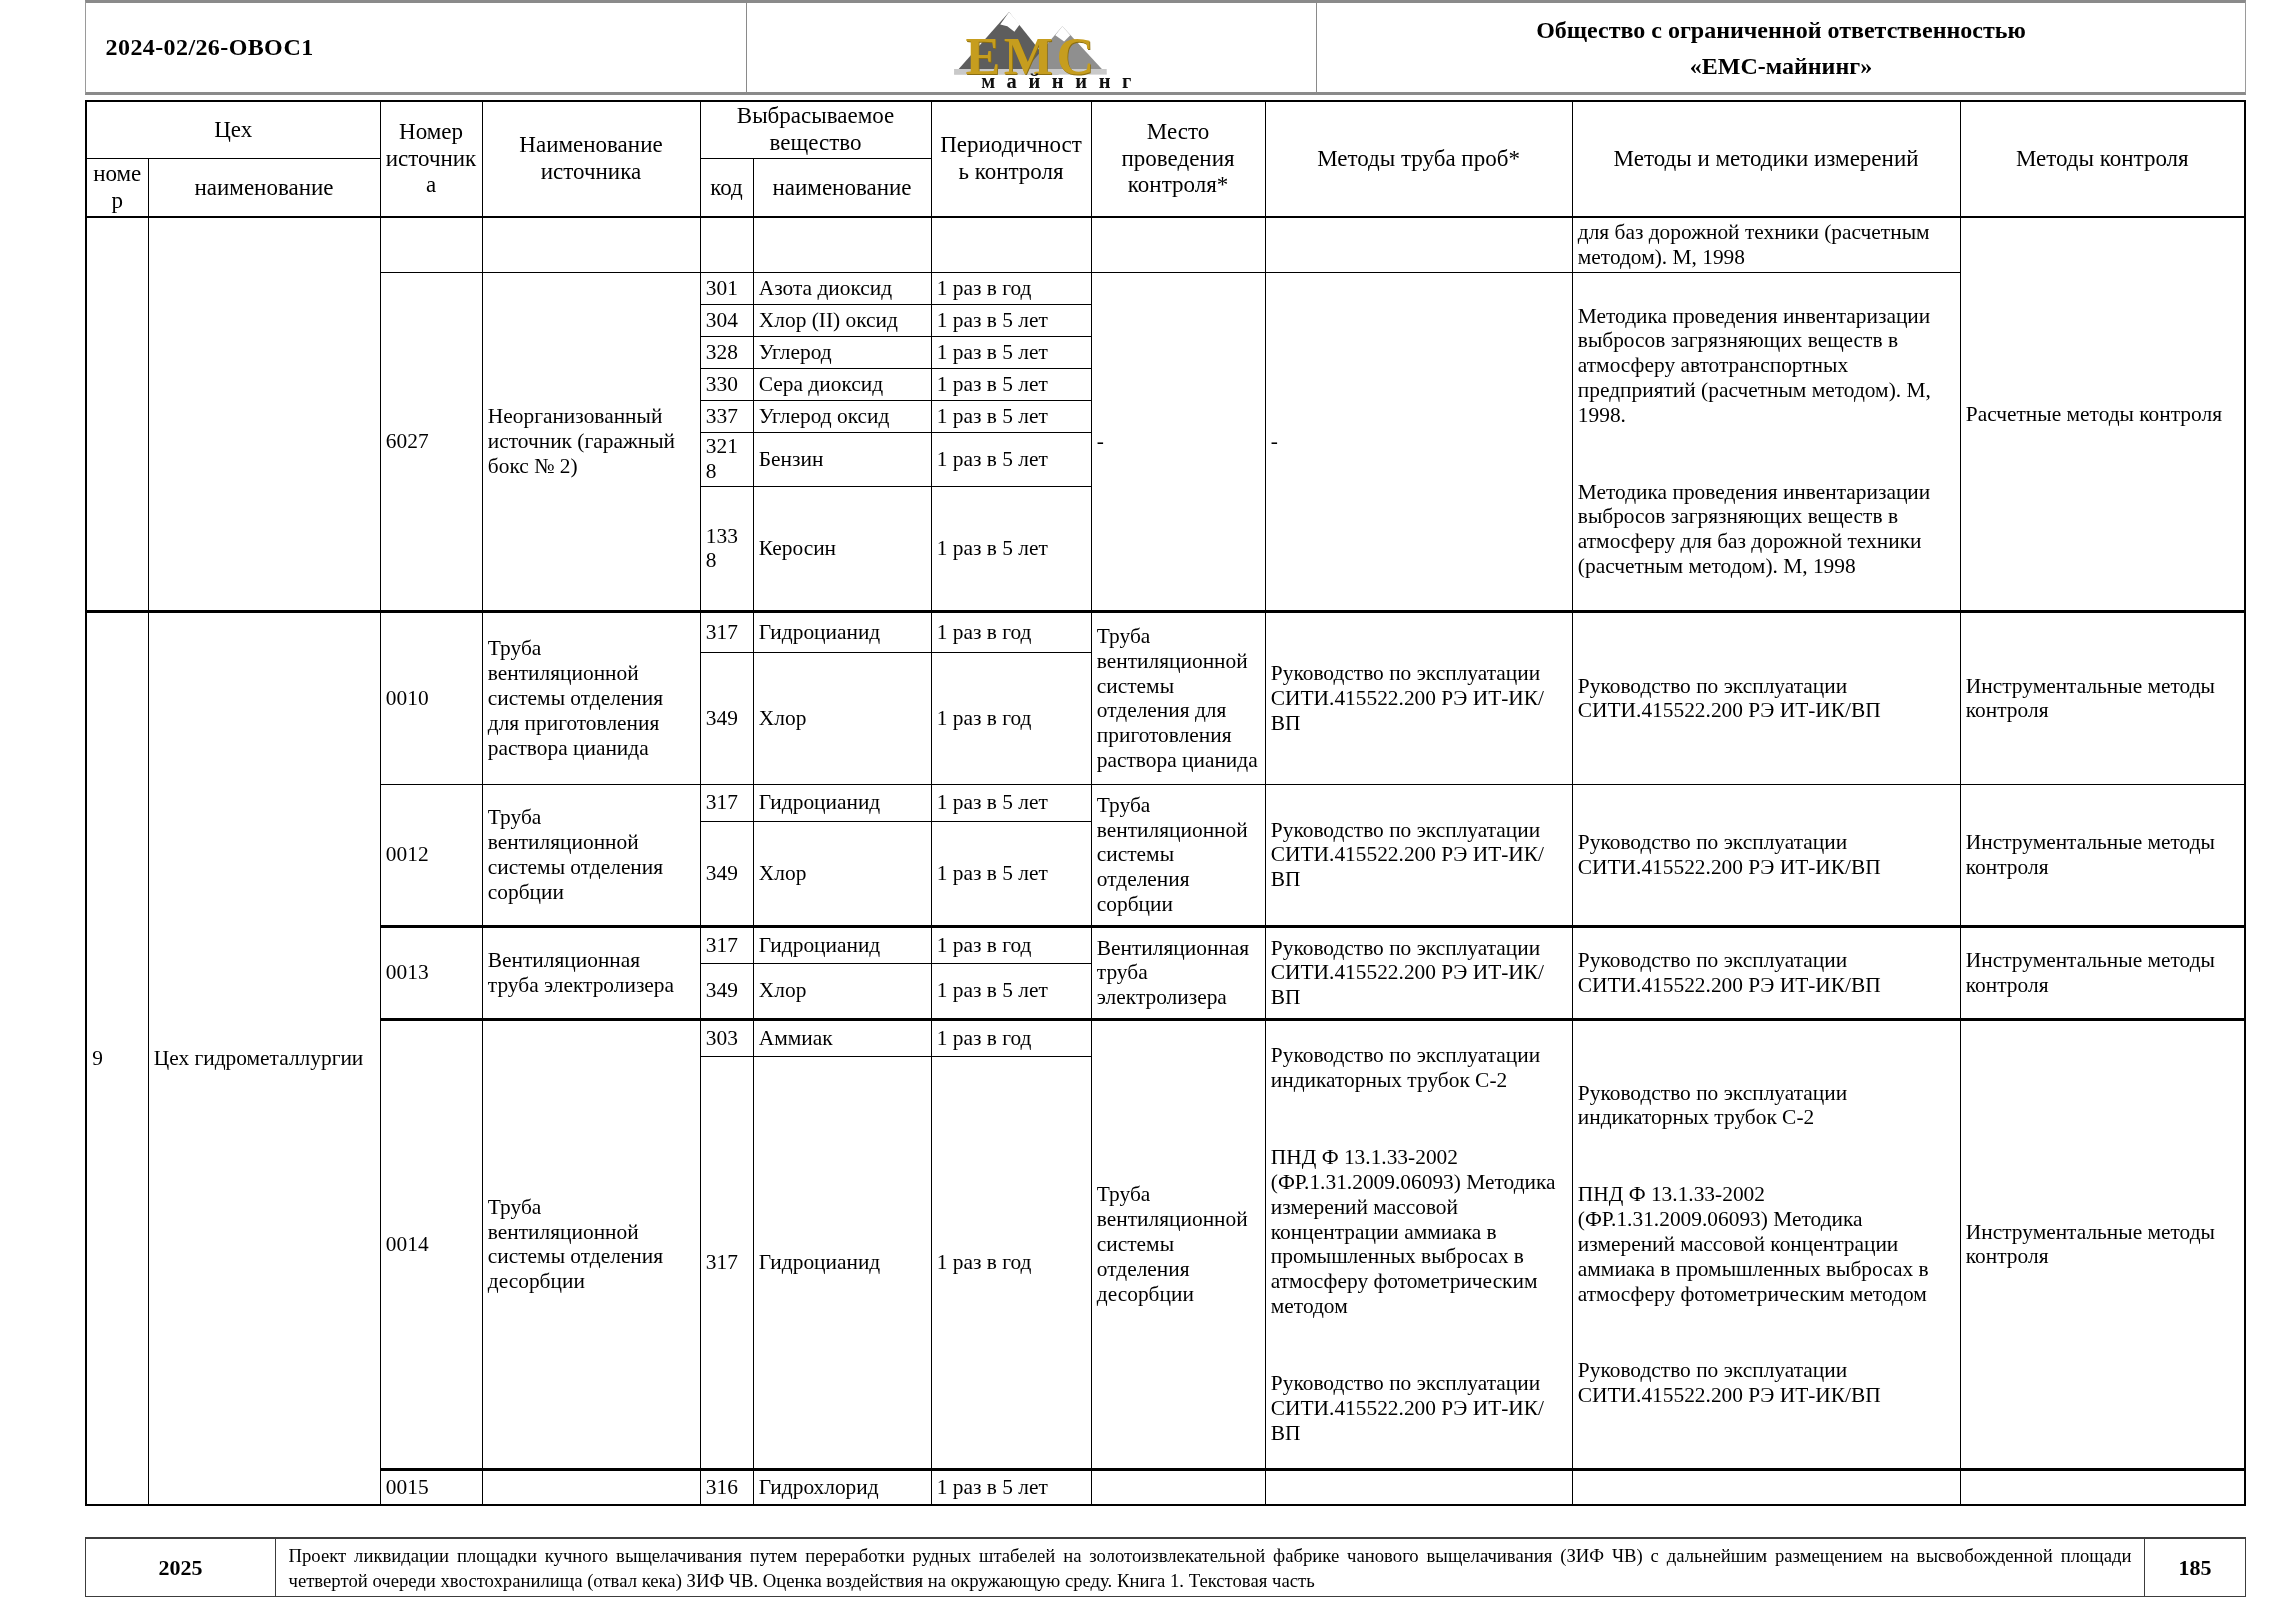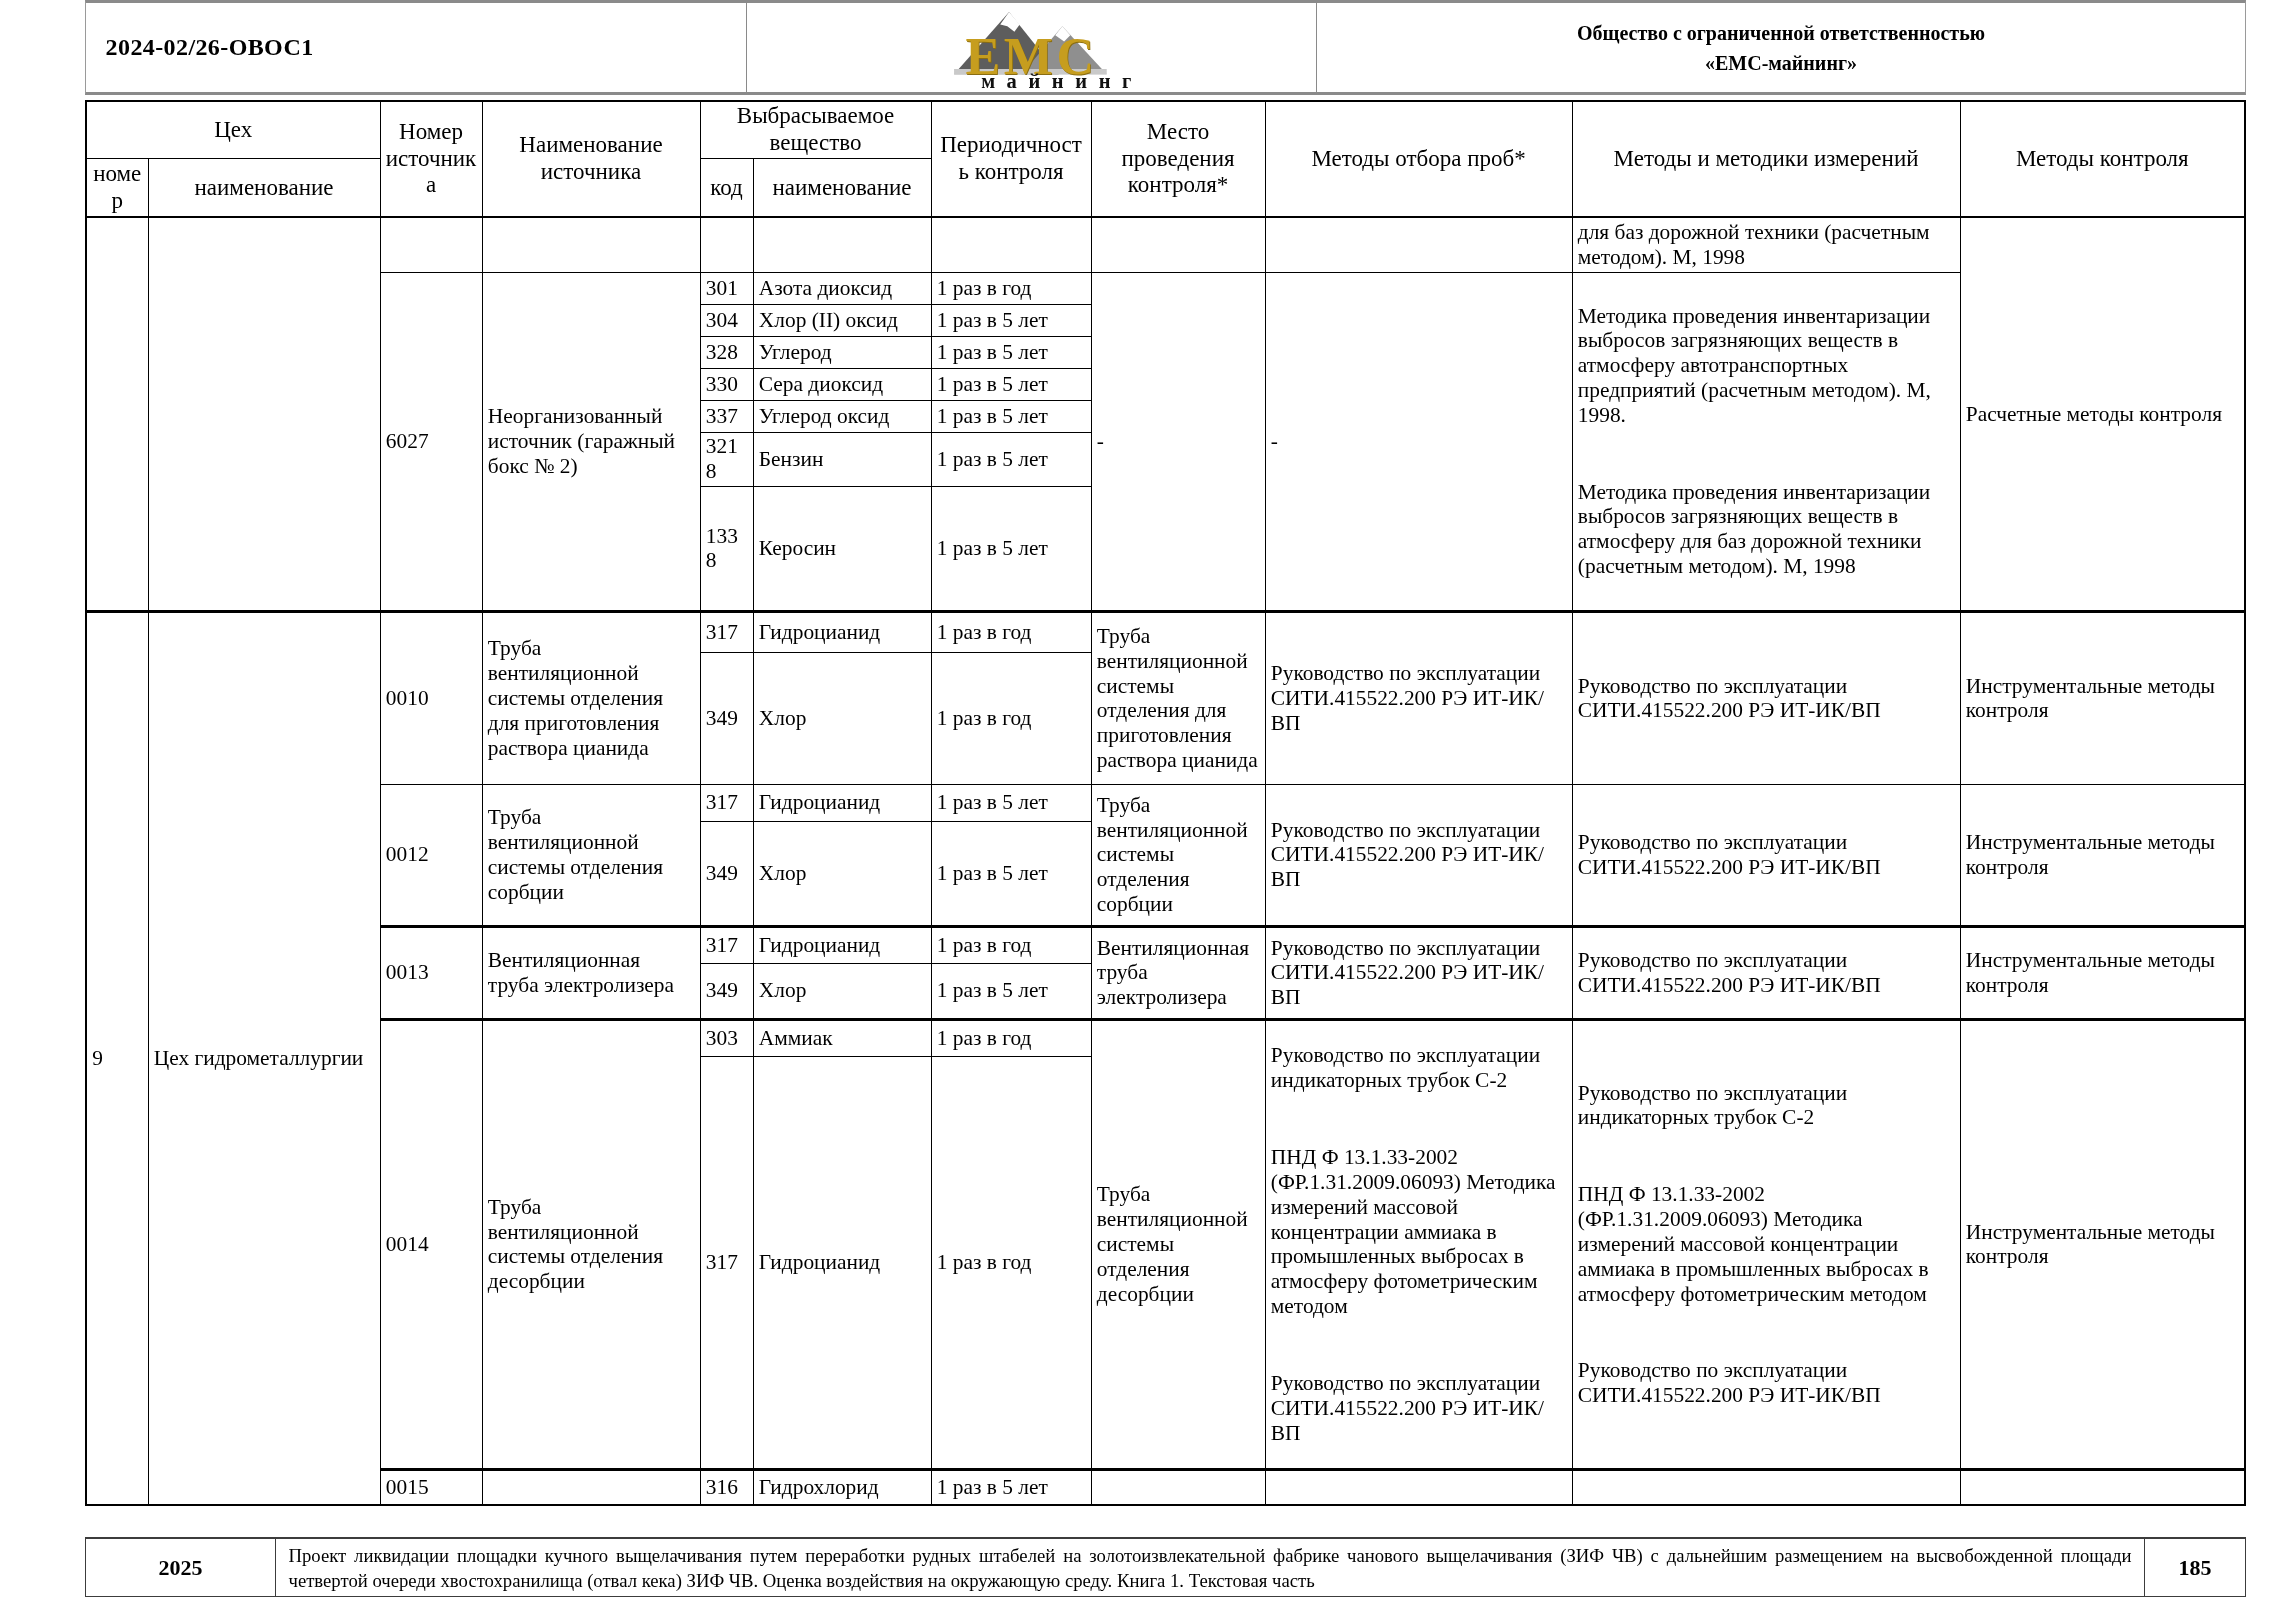--- a/index.html
+++ b/index.html
@@ -19,21 +19,21 @@
     border-bottom:3.6px solid #8a8a8a;
     border-left:1.8px solid #9a9a9a;
     border-right:1.8px solid #9a9a9a;
     display:flex; align-items:stretch;
   }
   .band-cell { display:flex; align-items:center; }
   .band-left  { width:661px; border-right:1.8px solid #8a8a8a; padding-left:19.6px; box-sizing:border-box; }
   .band-mid   { width:570px; border-right:1.8px solid #8a8a8a; justify-content:center; position:relative; box-sizing:border-box; }
   .band-right { flex:1; justify-content:center; }
   .doc-number { font-weight:bold; font-size:24px; letter-spacing:0.4px; }
-  .company { text-align:center; font-weight:bold; font-size:20px; line-height:1.5; }
+  .company { text-align:center; font-weight:bold; font-size:24px; line-height:1.5; }
 
   .logo { position:relative; width:205px; height:86px; margin-top:-1.8px; }
   .logo svg { position:absolute; left:16px; top:1.8px; }
   .logo-brand {
     position:absolute; left:0; right:0; top:23px;
     text-align:center;
     font-size:52px; font-weight:bold; letter-spacing:3.6px;
     color:#c69d1e; text-shadow:0.9px 0.9px 0 #8a6d12;
     font-style:normal;
   }
@@ -133,21 +133,21 @@
         <col style="width:285px">
     </colgroup>
     <thead>
       <tr style="height:55px">
         <th colspan="2">Цех</th>
         <th rowspan="2">Номер источника</th>
         <th rowspan="2">Наименование источника</th>
         <th colspan="2">Выбрасываемое вещество</th>
         <th rowspan="2">Периодичность контроля</th>
         <th rowspan="2">Место проведения контроля*</th>
-        <th rowspan="2">Методы отбора проб*</th>
+        <th rowspan="2">Методы труба проб*</th>
         <th rowspan="2">Методы и методики измерений</th>
         <th rowspan="2">Методы контроля</th>
       </tr>
       <tr style="height:49px">
         <th>номер</th>
         <th>наименование</th>
         <th>код</th>
         <th>наименование</th>
       </tr>
     </thead>

